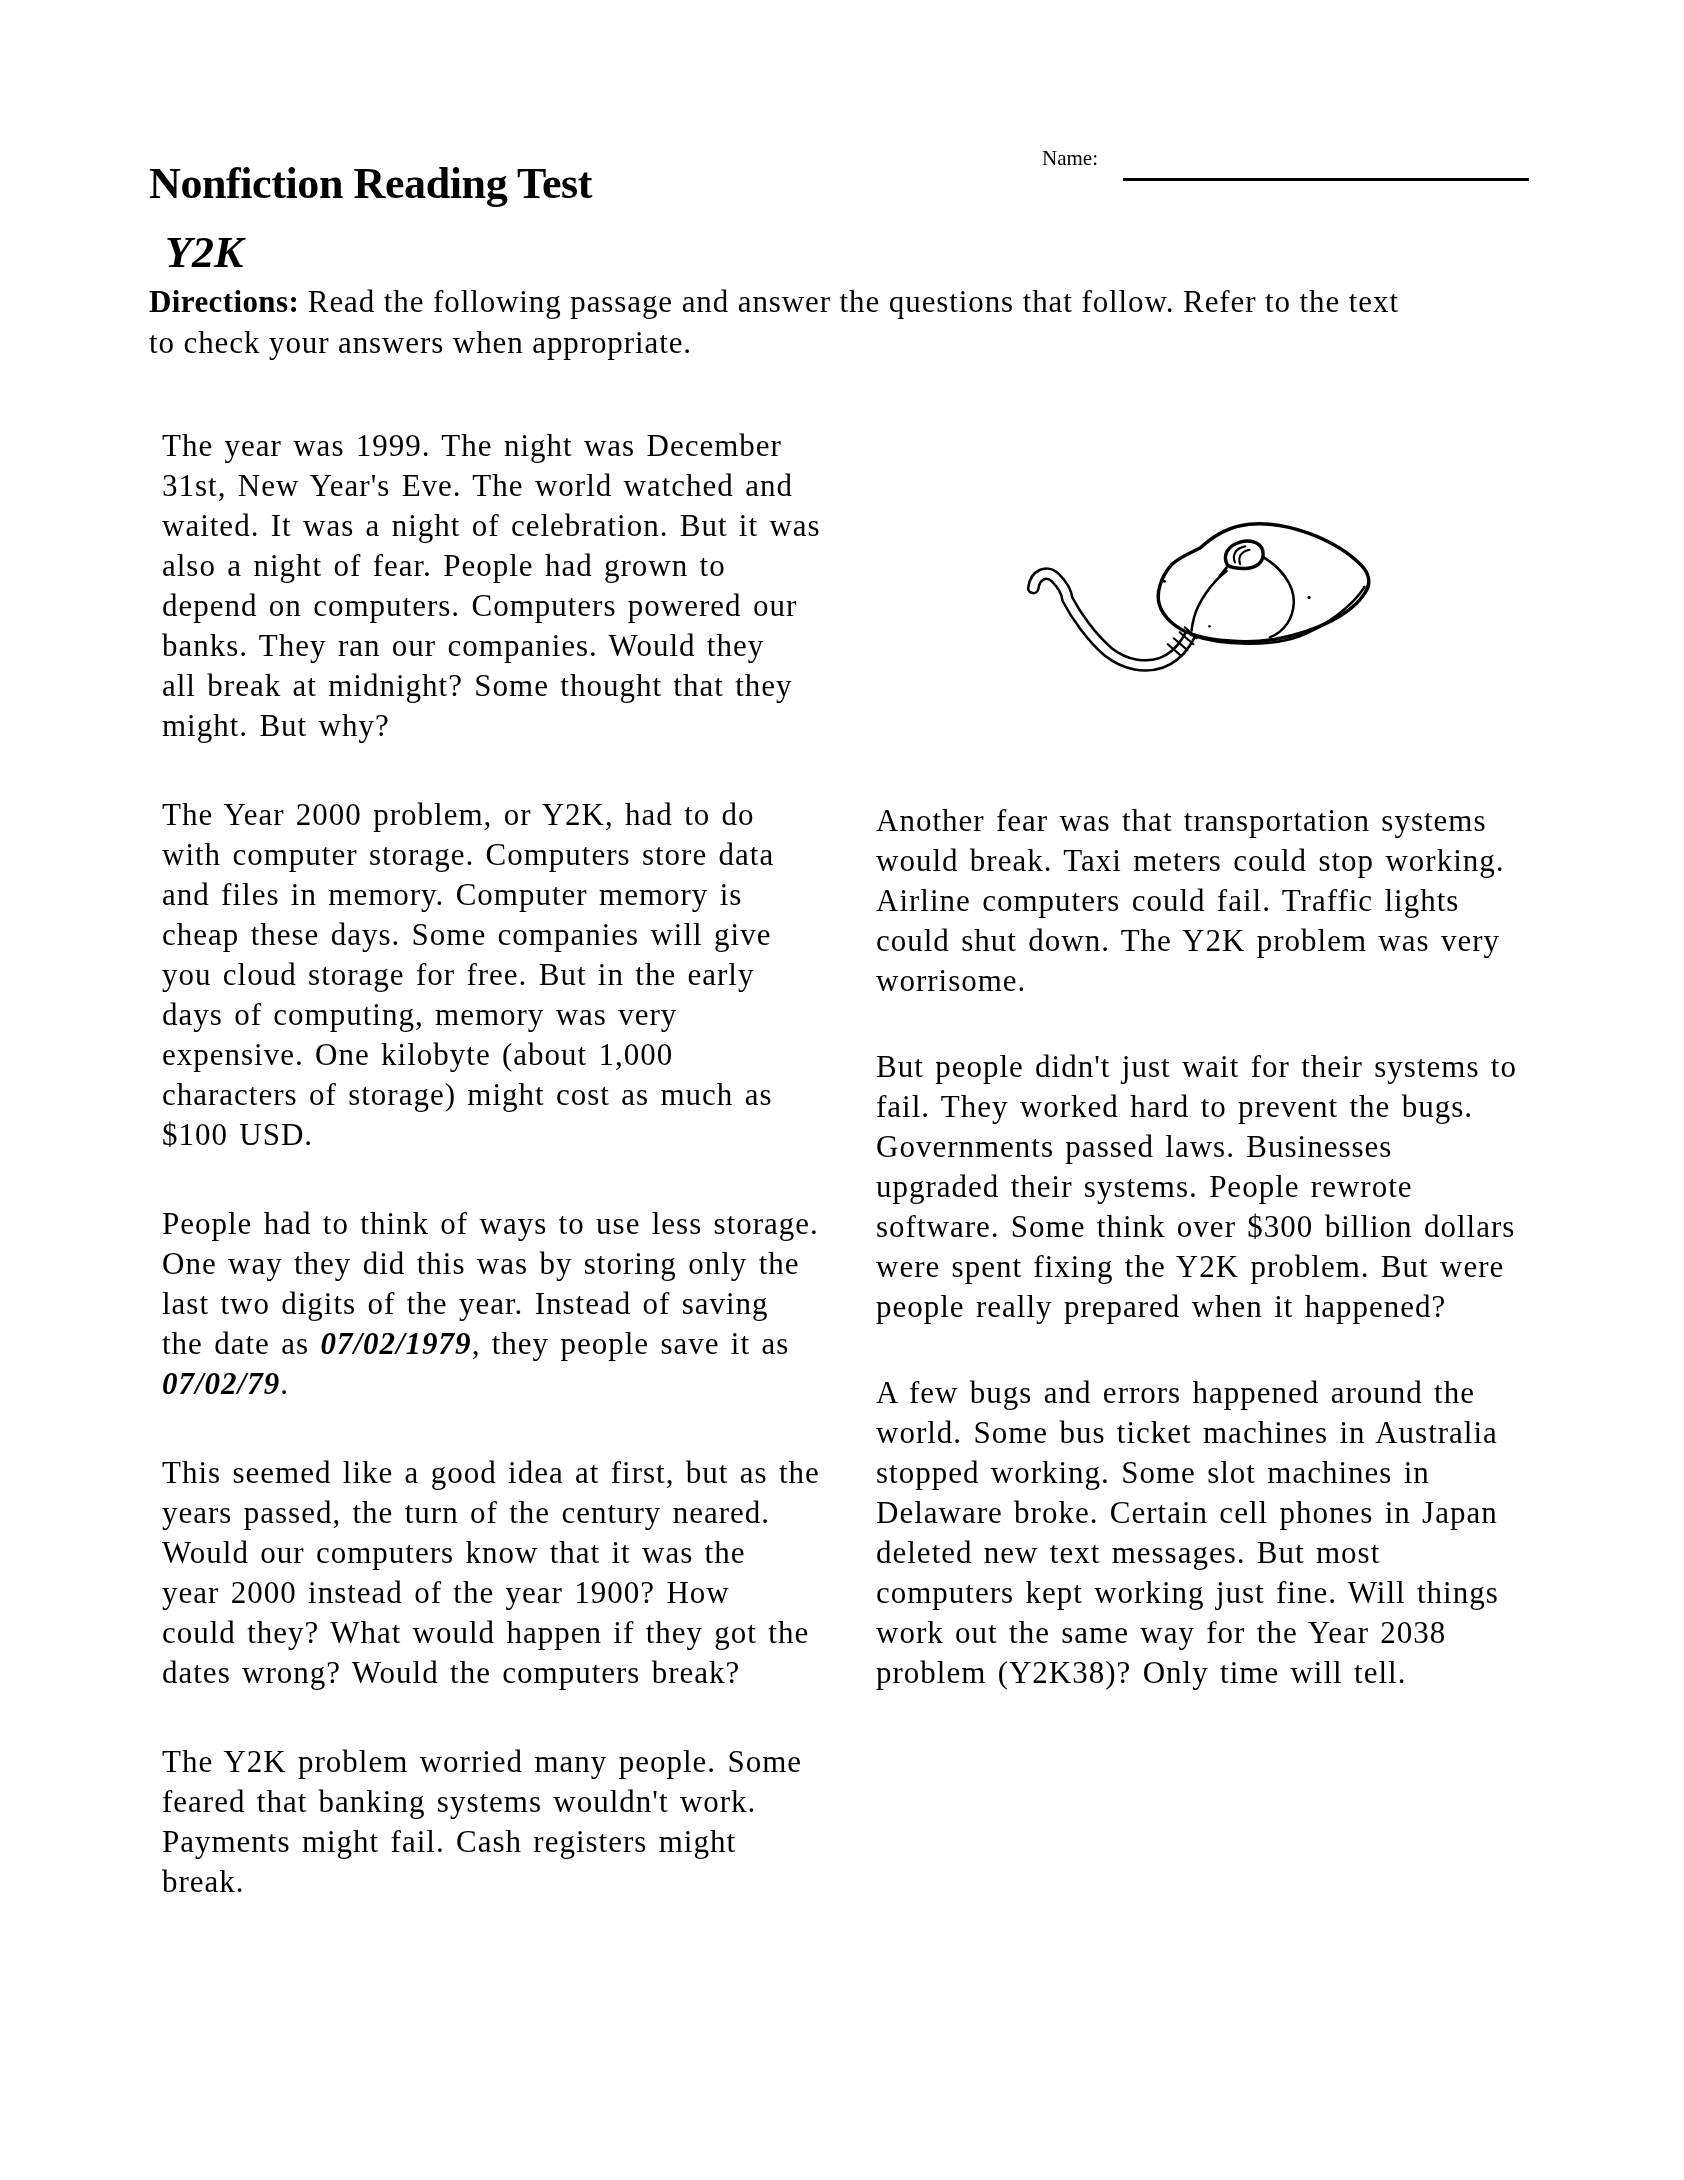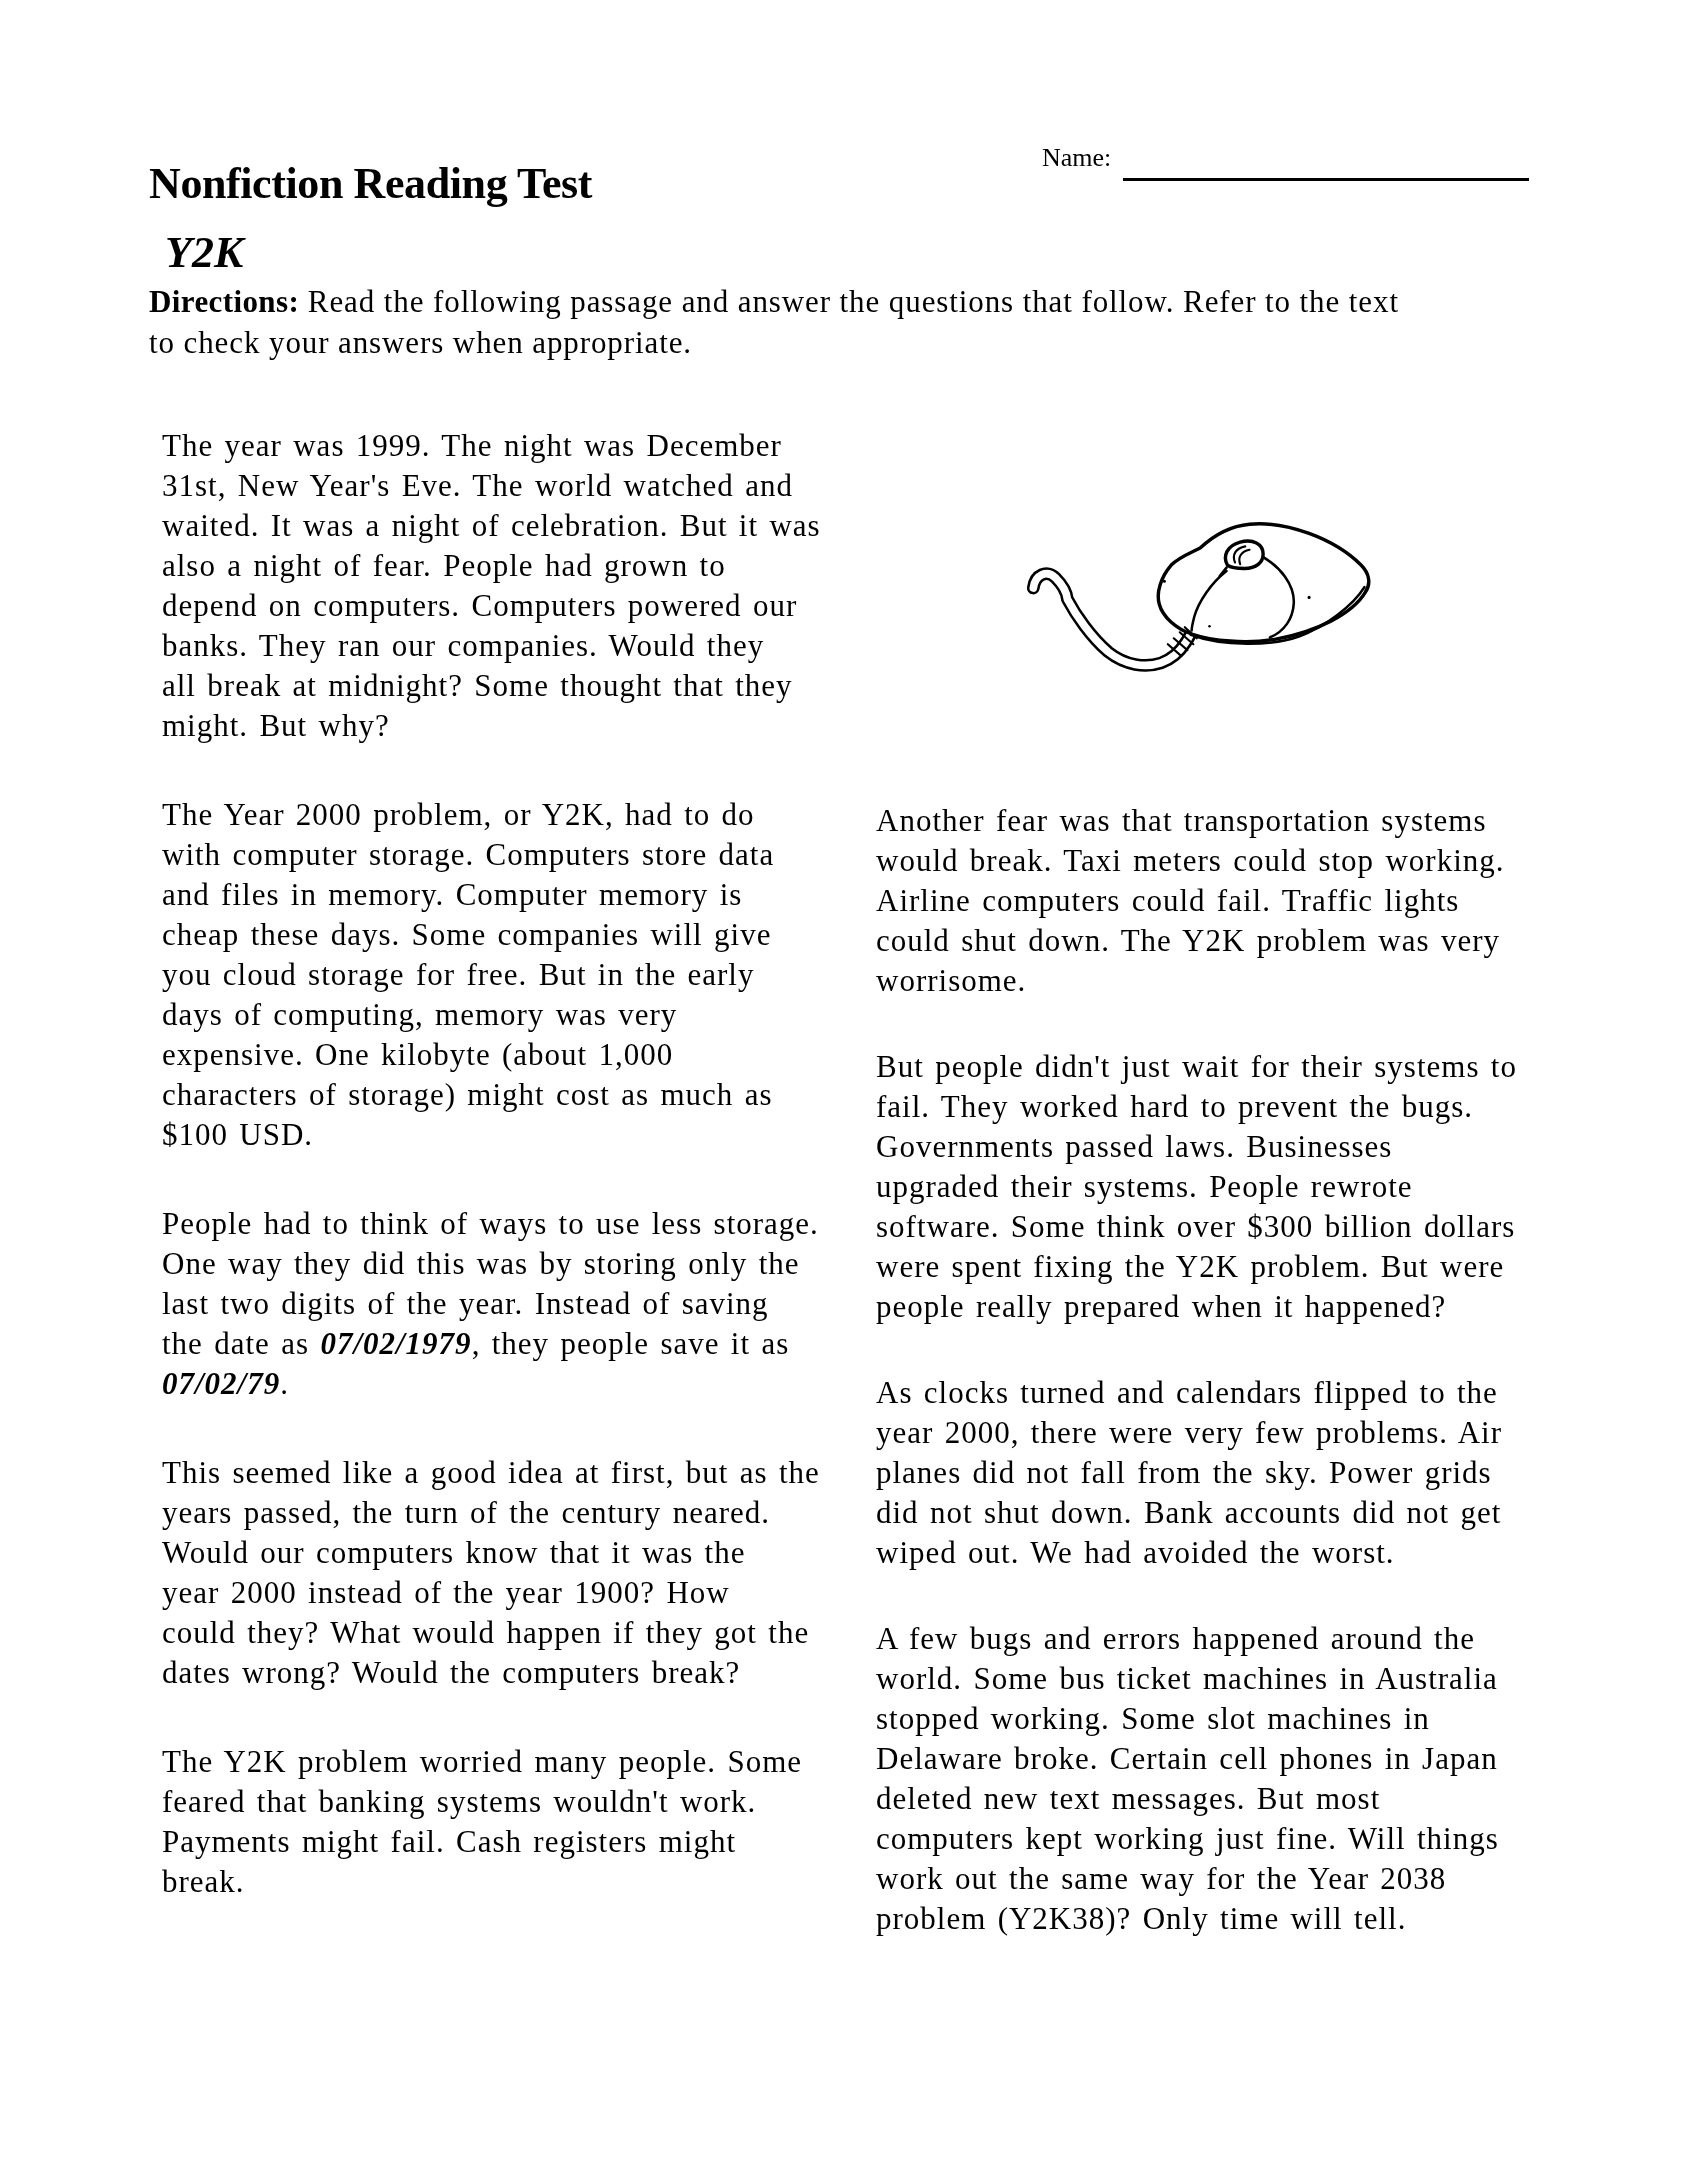--- a/index.html
+++ b/index.html
@@ -12,21 +12,21 @@
     width: 1685px;
     height: 2181px;
     position: relative;
     overflow: hidden;
     font-family: "Liberation Serif", "DejaVu Serif", serif;
   }
   .abs { position: absolute; }
 
   .name-label {
     left: 1042px; top: 141px;
-    font-size: 26px; line-height: 34px; text-align: right;
+    font-size: 21px; line-height: 34px; text-align: right;
   }
   .name-underline {
     left: 1123px; top: 178px;
     width: 406px; height: 2.6px;
     background: #000000;
   }
 
   .page-title {
     left: 149px; top: 157px;
     margin: 0;
@@ -158,25 +158,20 @@
 Airline computers could fail. Traffic lights
 could shut down. The Y2K problem was very
 worrisome.</p>
   <p class="body-text">But people didn't just wait for their systems to
 fail. They worked hard to prevent the bugs.
 Governments passed laws. Businesses
 upgraded their systems. People rewrote
 software. Some think over $300 billion dollars
 were spent fixing the Y2K problem. But were
 people really prepared when it happened?</p>
-  <p class="body-text">As clocks turned and calendars flipped to the
-year 2000, there were very few problems. Air
-planes did not fall from the sky. Power grids
-did not shut down. Bank accounts did not get
-wiped out. We had avoided the worst.</p>
   <p class="body-text">A few bugs and errors happened around the
 world. Some bus ticket machines in Australia
 stopped working. Some slot machines in
 Delaware broke. Certain cell phones in Japan
 deleted new text messages. But most
 computers kept working just fine. Will things
 work out the same way for the Year 2038
 problem (Y2K38)? Only time will tell.</p>
 </div>
 

